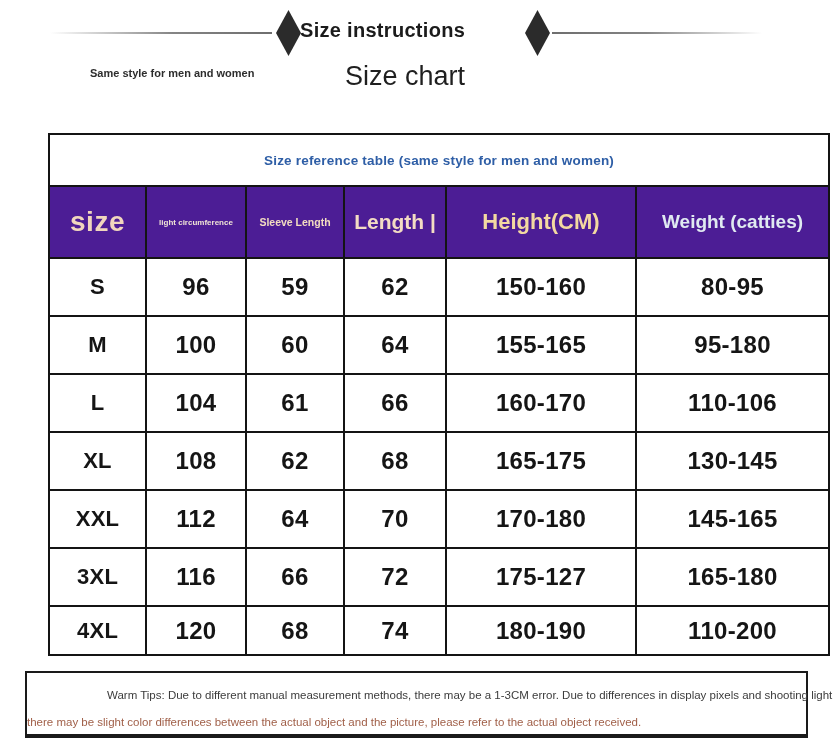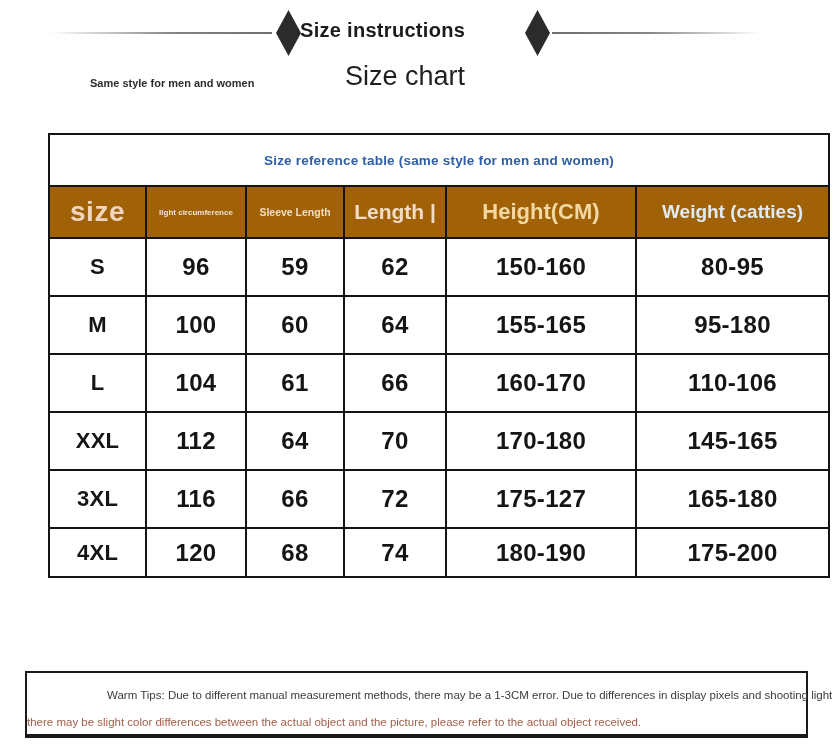--- a/index.html
+++ b/index.html
@@ -43,21 +43,21 @@
     left: 300px; width: 226px; top: 19px;
     text-align: left;
     font-size: 20px;
     font-weight: 700;
     color: #1b1b1b;
     letter-spacing: 0.3px;
     white-space: nowrap;
   }
   .subtitle-left {
     position: absolute;
-    left: 90px; top: 77px;
+    left: 90px; top: 67px;
     font-size: 11px;
     font-weight: 700;
     color: #2d2d2d;
     white-space: nowrap;
   }
   .page-title {
     position: absolute;
     left: 295px; width: 220px; top: 61px;
     text-align: center;
     font-size: 27px;
@@ -83,21 +83,21 @@
     overflow: hidden;
   }
   .caption-cell {
     height: 52px;
     color: #2e5ea6;
     font-size: 13.5px;
     font-weight: 700;
     letter-spacing: 0.2px;
     background: #ffffff;
   }
-  tr.head-row th { background: #a16207; height: 52px; }
+  tr.head-row th { background: #4c1d95; height: 72px; }
   th.h-size   { font-size: 28px; font-weight: 600; color: #f1d6bd; letter-spacing: 0.5px; }
   th.h-chest  { font-size: 8px;  font-weight: 700; color: #f0e4d6; }
   th.h-sleeve { font-size: 10.5px; font-weight: 700; color: #f2dcc0; }
   th.h-length { font-size: 21px; font-weight: 600; color: #f3dcc3; }
   th.h-height { font-size: 22px; font-weight: 600; color: #f3d9a1; }
   th.h-weight { font-size: 19px; font-weight: 600; color: #e0eaf1; }
 
   .size-table tbody td {
     height: 58px;
     font-size: 24px;
@@ -183,20 +183,28 @@
         </tr>
         <tr>
           <td>L</td>
           <td>104</td>
           <td>61</td>
           <td>66</td>
           <td>160-170</td>
           <td>110-106</td>
         </tr>
         <tr>
+          <td>XL</td>
+          <td>108</td>
+          <td>62</td>
+          <td>68</td>
+          <td>165-175</td>
+          <td>130-145</td>
+        </tr>
+        <tr>
           <td>XXL</td>
           <td>112</td>
           <td>64</td>
           <td>70</td>
           <td>170-180</td>
           <td>145-165</td>
         </tr>
         <tr>
           <td>3XL</td>
           <td>116</td>
@@ -204,21 +212,21 @@
           <td>72</td>
           <td>175-127</td>
           <td>165-180</td>
         </tr>
         <tr>
           <td>4XL</td>
           <td>120</td>
           <td>68</td>
           <td>74</td>
           <td>180-190</td>
-          <td>175-200</td>
+          <td>110-200</td>
         </tr>
       </tbody>
   </table>
 
   <div class="tips-box">
     <div class="tips-line l1">Warm Tips: Due to different manual measurement methods, there may be a 1-3CM error. Due to differences in display pixels and shooting light angles,</div>
     <div class="tips-line l2">there may be slight color differences between the actual object and the picture, please refer to the actual object received.</div>
   </div>
 
 </div>

